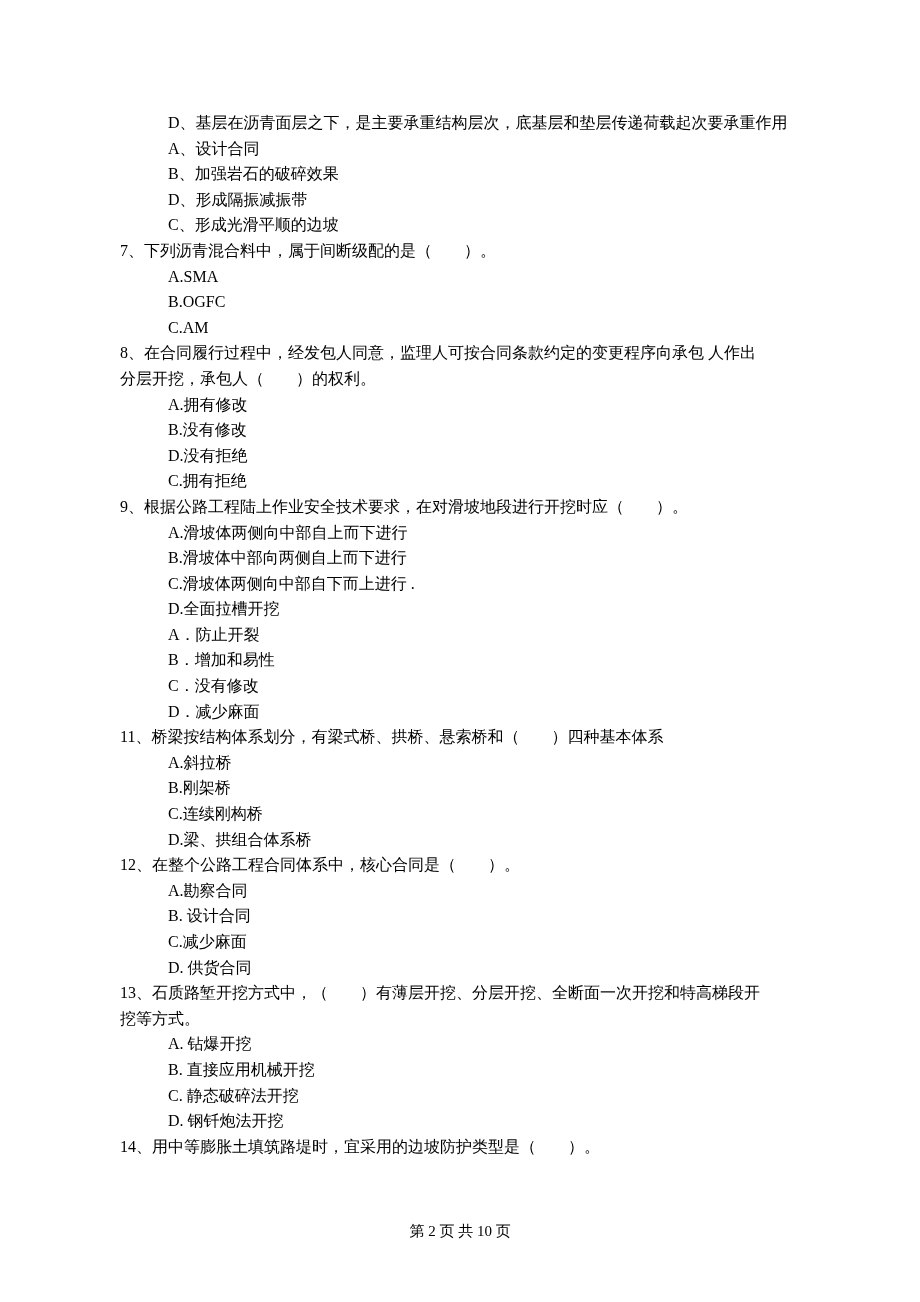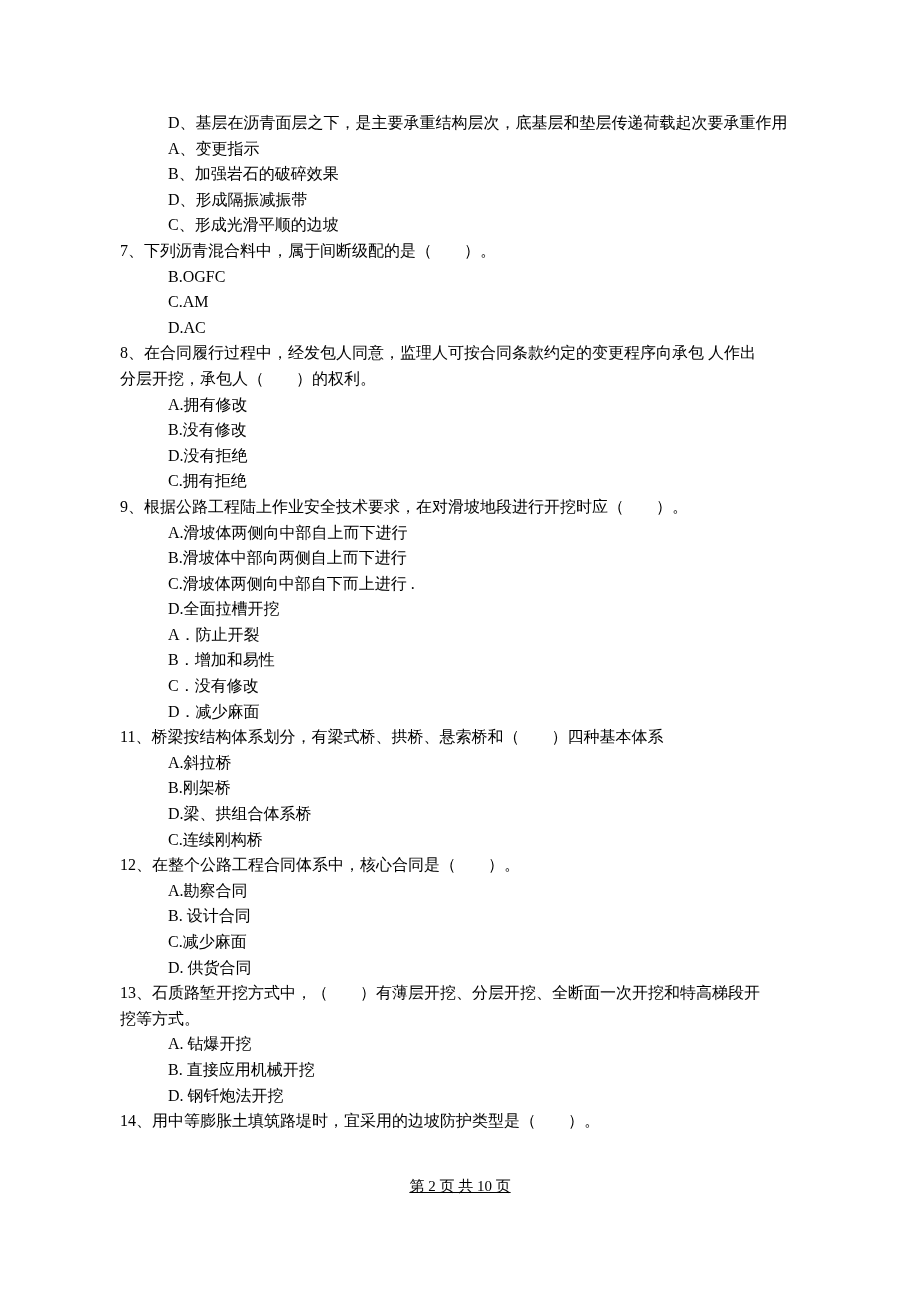--- a/index.html
+++ b/index.html
@@ -20,41 +20,40 @@
     padding-left: 48px;
   }
   .question-line {
     padding-left: 0;
   }
   .continuation-line {
     padding-left: 0;
   }
   .footer {
     text-align: center;
-    margin-top: 40px;
+    margin-top: 60px;
     font-size: 15px;
-    text-decoration: underline;
   }
 </style>
 </head>
 <body>
 
 <div class="page-container">
 
   <div class="option-line">D、基层在沥青面层之下，是主要承重结构层次，底基层和垫层传递荷载起次要承重作用</div>
 
-  <div class="option-line">A、变更指示</div>
+  <div class="option-line">A、设计合同</div>
   <div class="option-line">B、加强岩石的破碎效果</div>
   <div class="option-line">D、形成隔振减振带</div>
   <div class="option-line">C、形成光滑平顺的边坡</div>
 
   <div class="question-line"><span>7</span><span>、</span><span>下列沥青混合料中，属于间断级配的是（　　）。</span></div>
+  <div class="option-line">A.SMA</div>
   <div class="option-line">B.OGFC</div>
   <div class="option-line">C.AM</div>
-  <div class="option-line">D.AC</div>
 
   <div class="question-line"><span>8</span><span>、</span><span>在合同履行过程中，经发包人同意，监理人可按合同条款约定的变更程序向承包 人作出</span></div>
   <div class="continuation-line">分层开挖，承包人（　　）的权利。</div>
   <div class="option-line">A.拥有修改</div>
   <div class="option-line">B.没有修改</div>
   <div class="option-line">D.没有拒绝</div>
   <div class="option-line">C.拥有拒绝</div>
 
   <div class="question-line"><span>9</span><span>、</span><span>根据公路工程陆上作业安全技术要求，在对滑坡地段进行开挖时应（　　）。</span></div>
   <div class="option-line">A.滑坡体两侧向中部自上而下进行</div>
@@ -63,31 +62,32 @@
   <div class="option-line">D.全面拉槽开挖</div>
 
   <div class="option-line">A．防止开裂</div>
   <div class="option-line">B．增加和易性</div>
   <div class="option-line">C．没有修改</div>
   <div class="option-line">D．减少麻面</div>
 
   <div class="question-line"><span>11</span><span>、</span><span>桥梁按结构体系划分，有梁式桥、拱桥、悬索桥和（　　）四种基本体系</span></div>
   <div class="option-line">A.斜拉桥</div>
   <div class="option-line">B.刚架桥</div>
+  <div class="option-line">C.连续刚构桥</div>
   <div class="option-line">D.梁、拱组合体系桥</div>
-  <div class="option-line">C.连续刚构桥</div>
 
   <div class="question-line"><span>12</span><span>、</span><span>在整个公路工程合同体系中，核心合同是（　　）。</span></div>
   <div class="option-line">A.勘察合同</div>
   <div class="option-line">B. 设计合同</div>
   <div class="option-line">C.减少麻面</div>
   <div class="option-line">D. 供货合同</div>
 
   <div class="question-line"><span>13</span><span>、</span><span>石质路堑开挖方式中，（　　）有薄层开挖、分层开挖、全断面一次开挖和特高梯段开</span></div>
   <div class="continuation-line">挖等方式。</div>
   <div class="option-line">A. 钻爆开挖</div>
   <div class="option-line">B. 直接应用机械开挖</div>
+  <div class="option-line">C. 静态破碎法开挖</div>
   <div class="option-line">D. 钢钎炮法开挖</div>
 
   <div class="question-line"><span>14</span><span>、</span><span>用中等膨胀土填筑路堤时，宜采用的边坡防护类型是（　　）。</span></div>
 
   <div class="footer">第 2 页 共 10 页</div>
 </div>
 
 </body></html>

